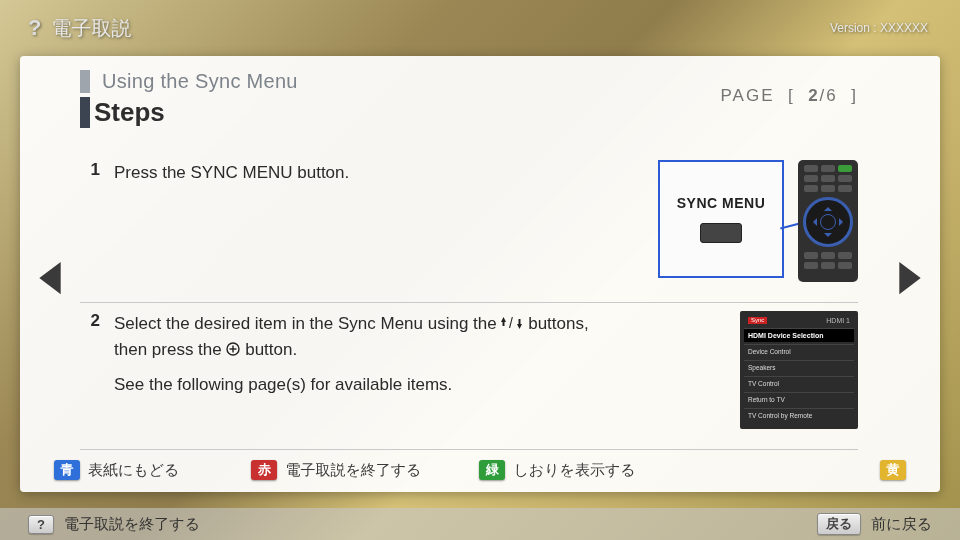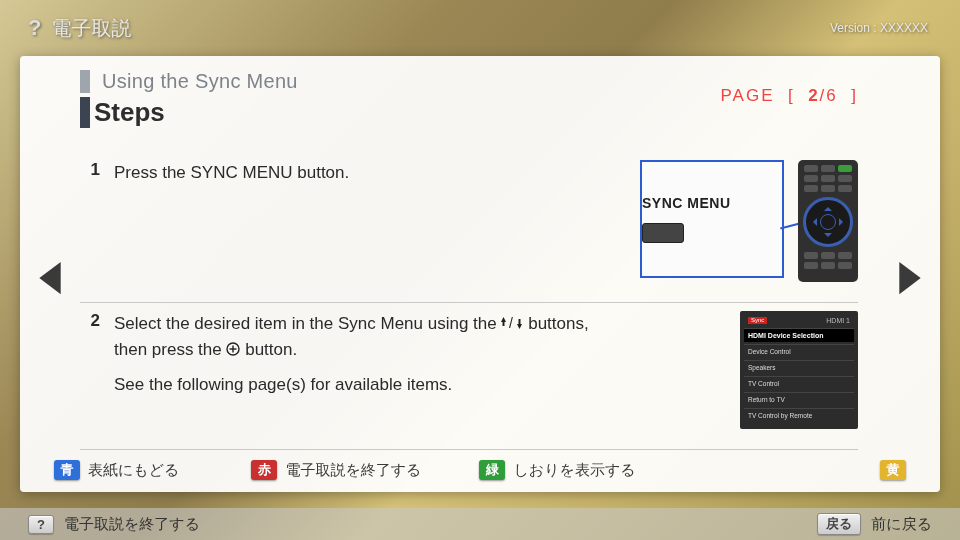--- a/index.html
+++ b/index.html
@@ -58,21 +58,21 @@
   border-left: 10px solid #9fa5ac;
   padding-left: 12px; margin-left: 0;
   color: #7d838b; font-size: 20px; letter-spacing: .3px;
   margin-bottom: 4px;
 }
 .steps-title {
   border-left: 10px solid #3d4451;
   padding-left: 4px; margin-left: 0;
   font-size: 26px; font-weight: bold; color: #2e2e2e;
 }
-.page-ind { color: #ef4444; font-size: 17px; letter-spacing: 2px; padding-bottom: 22px; }
+.page-ind { color: #737373; font-size: 17px; letter-spacing: 2px; padding-bottom: 22px; }
 .page-ind .cur { font-weight: bold; }
 .content {
   flex: 1; padding: 24px 22px 0 0;
   display: flex; flex-direction: column;
 }
 .step-row {
   display: flex; align-items: flex-start; gap: 14px;
   padding: 8px 0 20px 0;
 }
 .step-num {
@@ -83,22 +83,22 @@
   flex: 1; font-size: 17px; color: #2a2a2a; line-height: 1.5;
 }
 .step-text .sub { margin-top: 8px; display: block; }
 .step-img { width: 230px; display: flex; justify-content: flex-end; align-items: flex-start; gap: 4px; }
 .divider { border: none; border-top: 1px solid #c9c9c9; margin: 0; }
 .inline-icon { display:inline-block; vertical-align: middle; }
 
 
 .sync-box {
   border: 2px solid #2d5bd3;
-  width: 144px; height: 118px; background: #fbfbfc;
-  display: flex; flex-direction:column; justify-content:center;
+  width: 126px; height: 118px; background: #fbfbfc;
+  display: flex; flex-direction:column; align-items:center; justify-content:center;
   gap: 12px;
 }
 .sync-box .label { font-weight: bold; letter-spacing: .5px; color:#222; font-size: 14px; }
 .sync-box .btn-rect { width: 42px; height: 20px; background:#444; border:1px solid #222; border-radius:3px; }
 .remote {
   width: 60px; height: 122px; background:#303030;
   border-radius: 5px;
   position: relative; padding: 5px;
   display:flex; flex-direction:column; gap:3px;
 }

